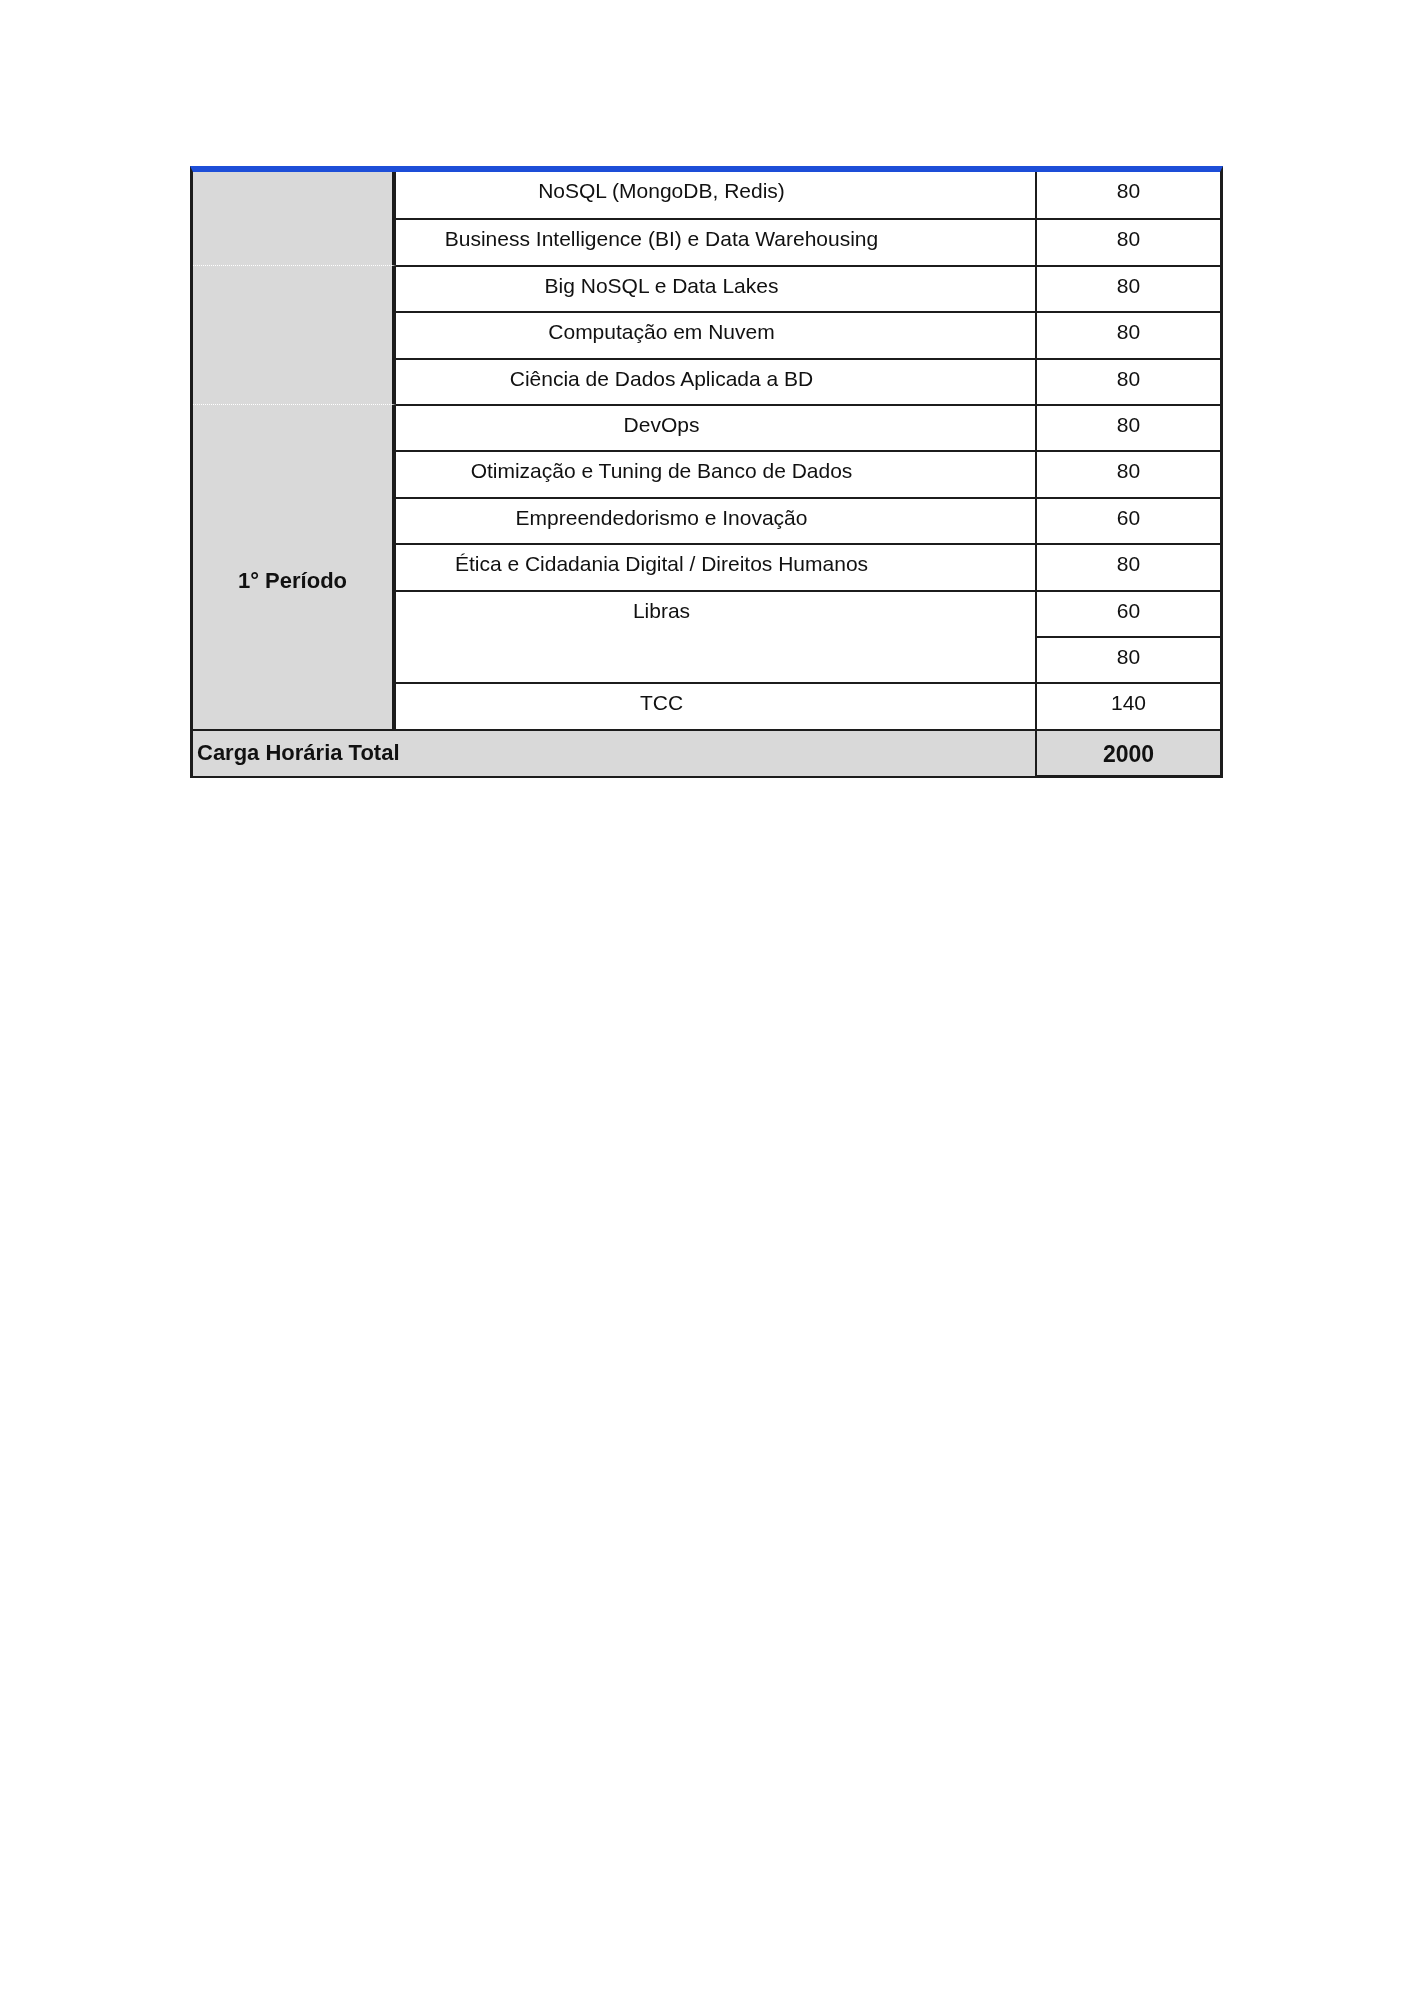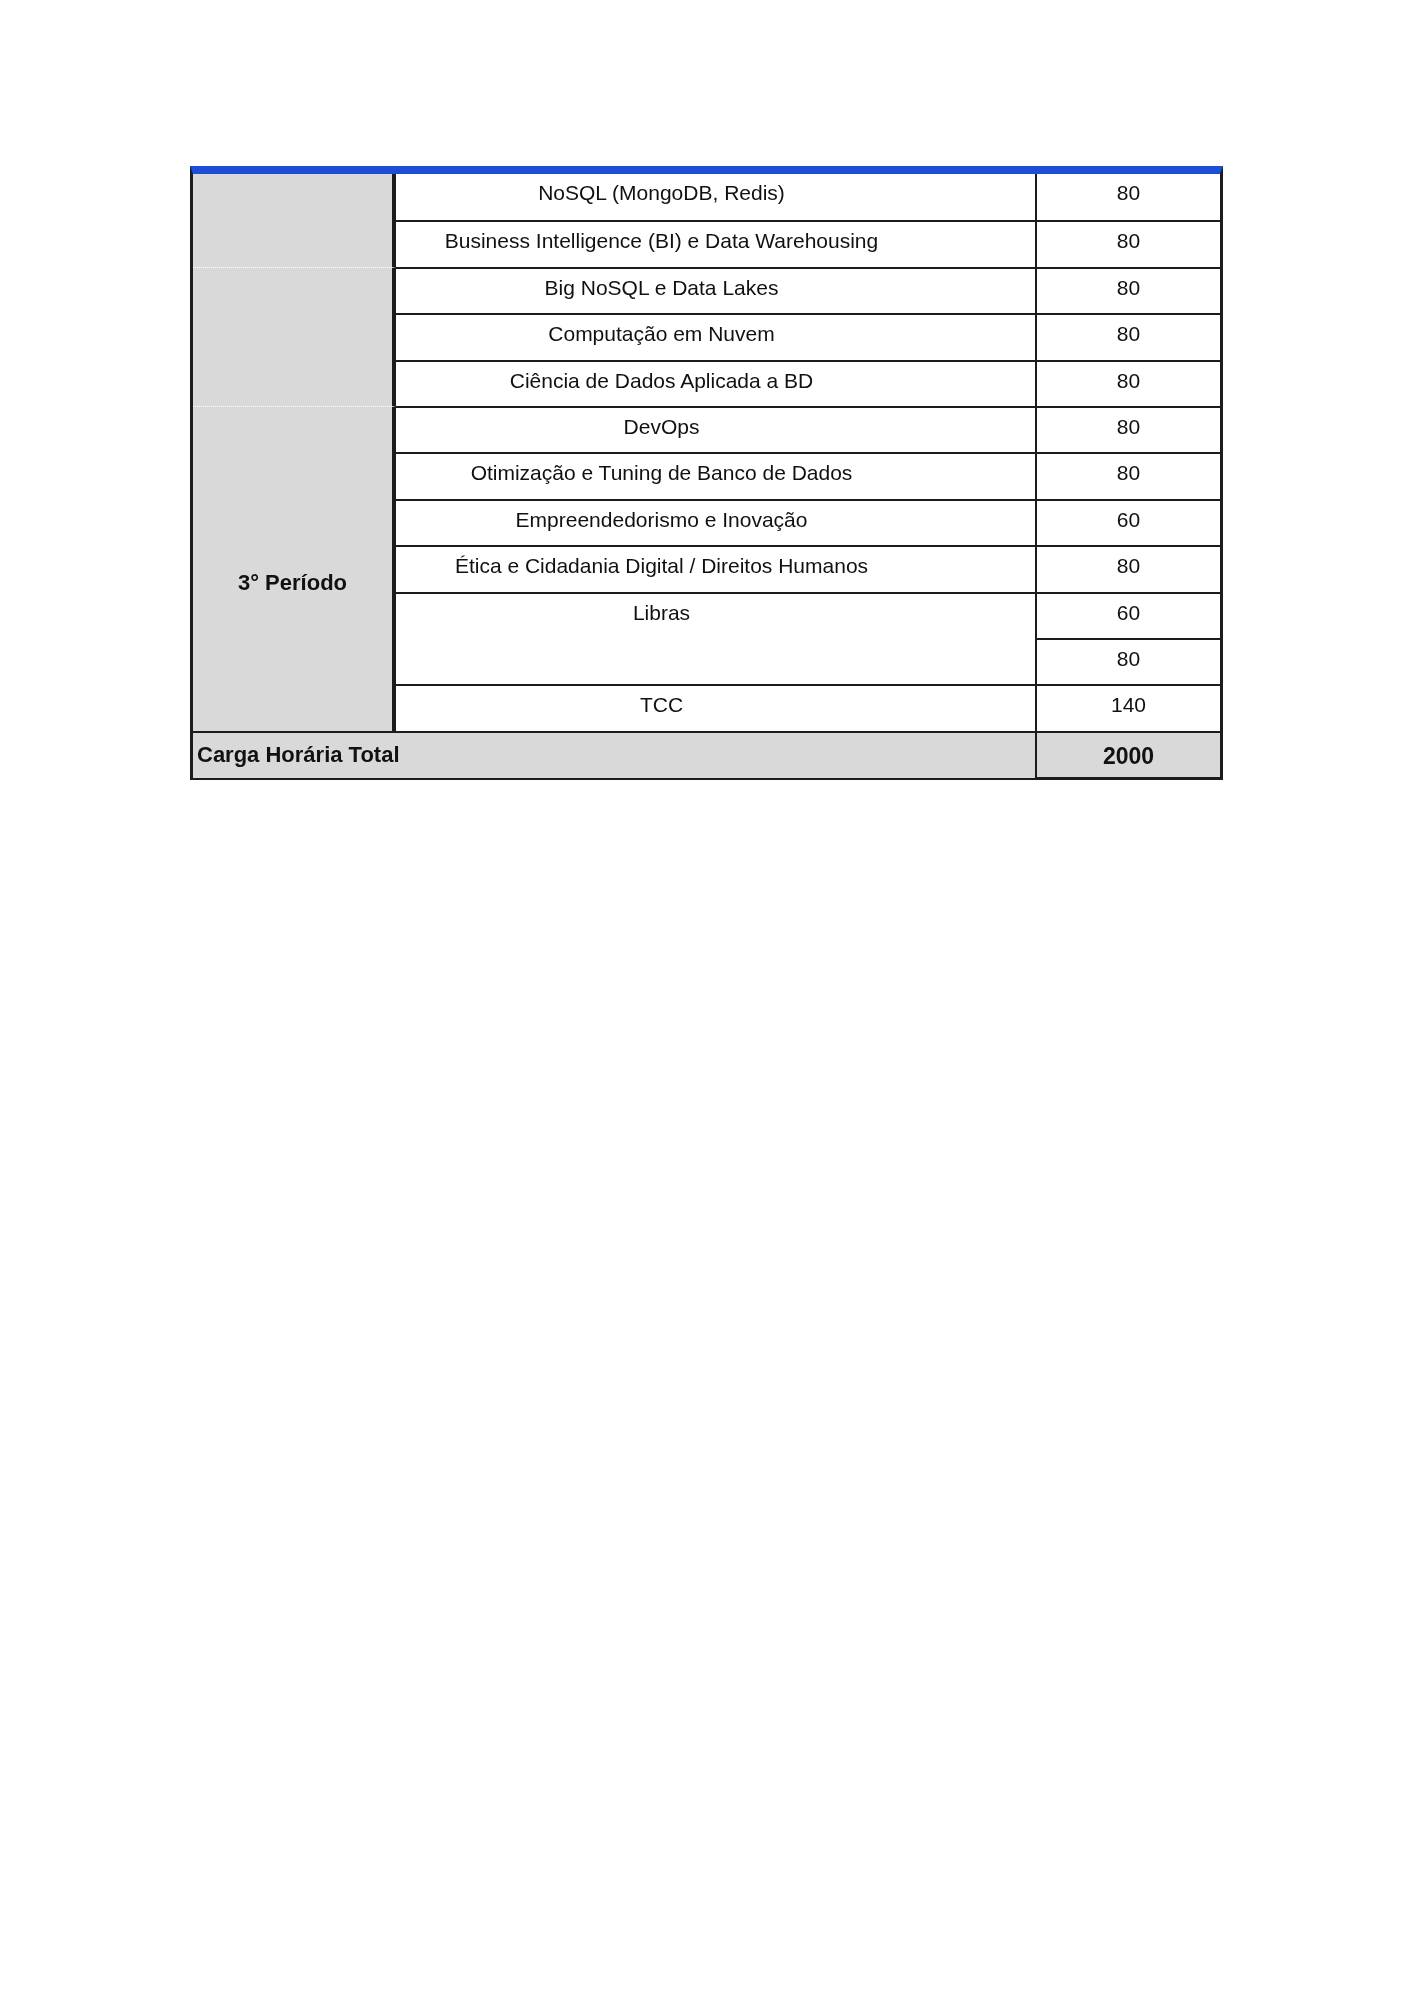--- a/index.html
+++ b/index.html
@@ -16,21 +16,21 @@
     color: #111111;
     overflow: hidden;
   }
   .table-wrap {
     position: absolute;
     left: 190px;
     top: 166px;
     border-left: 3px solid var(--border, #1c1c1c);
     border-right: 3px solid var(--border, #1c1c1c);
     border-bottom: 3px solid var(--border, #1c1c1c);
-    border-top: 8px solid #1d4ed8;
+    border-top: 6px solid #1d4ed8;
   }
   .grid {
     display: grid;
     grid-template-columns: 203px 639px 185px;
     grid-auto-rows: 46.4px;
   }
   .grid > div { box-sizing: border-box; }
 
   .period-cell {
     grid-column: 1;
@@ -122,21 +122,21 @@
         <div class="period-cell section-divider" style="grid-row: 3 / 6;">
           <span class="period-label"></span>
         </div>
         <div class="course-cell" style="grid-row: 3;">Big NoSQL e Data Lakes</div>
         <div class="hours-cell" style="grid-row: 3;">80</div>
         <div class="course-cell" style="grid-row: 4;">Computação em Nuvem</div>
         <div class="hours-cell" style="grid-row: 4;">80</div>
         <div class="course-cell" style="grid-row: 5;">Ciência de Dados Aplicada a BD</div>
         <div class="hours-cell" style="grid-row: 5;">80</div>
         <div class="period-cell section-divider" style="grid-row: 6 / 13;">
-          <span class="period-label">3° Período</span>
+          <span class="period-label">1° Período</span>
         </div>
         <div class="course-cell" style="grid-row: 6;">DevOps</div>
         <div class="hours-cell" style="grid-row: 6;">80</div>
         <div class="course-cell" style="grid-row: 7;">Otimização e Tuning de Banco de Dados</div>
         <div class="hours-cell" style="grid-row: 7;">80</div>
         <div class="course-cell" style="grid-row: 8;">Empreendedorismo e Inovação</div>
         <div class="hours-cell" style="grid-row: 8;">60</div>
         <div class="course-cell" style="grid-row: 9;">Ética e Cidadania Digital / Direitos Humanos</div>
         <div class="hours-cell" style="grid-row: 9;">80</div>
         <div class="course-cell" style="grid-row: 10;">Libras</div>

